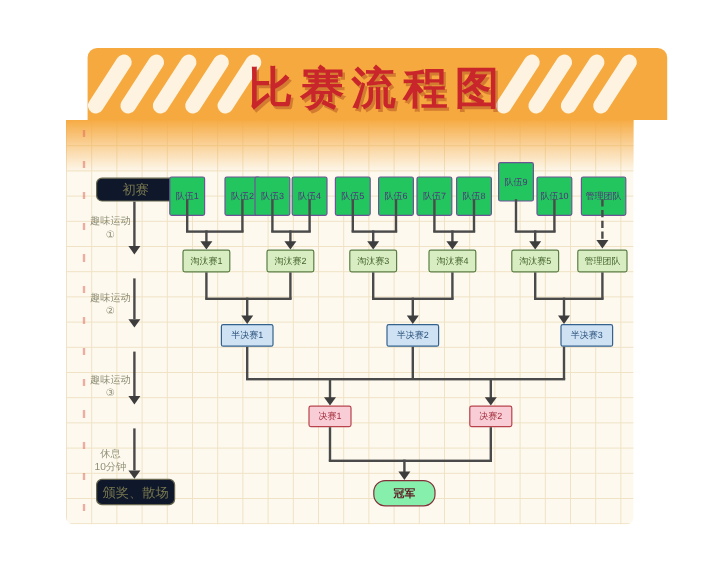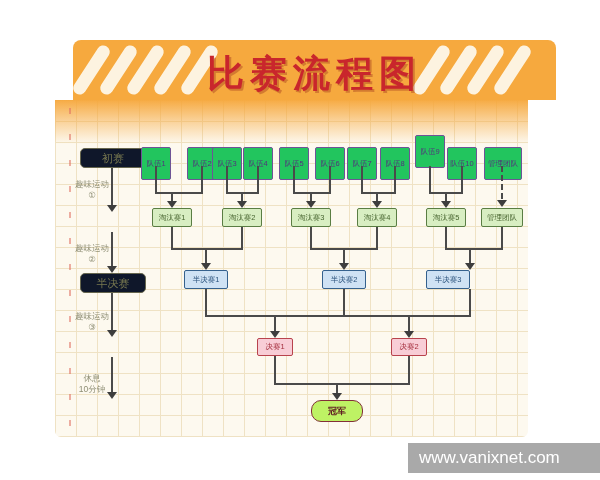--- a/index.html
+++ b/index.html
@@ -55,21 +55,21 @@
   .team {width:30px;height:33px;background:#22c55e;border:1.2px solid #6e5496;
          color:#53317c;font-size:7.5px;}
   .mgmt-top{width:38px;}
   .elim {width:40px;height:19px;background:#d8eec2;border:1.2px solid #5a7d43;
          color:#44622c;font-size:7.5px;}
   .mgmt-mid{width:42px;}
   .semi {width:44px;height:19px;background:#cfe2f4;border:1.2px solid #35618d;
          color:#29517b;font-size:7.5px;text-align:center;}
   .final{width:36px;height:18px;background:#f8cdd6;border:1.2px solid #b8434d;
          color:#a32d3c;font-size:7.5px;}
-  .champ{width:52px;height:22px;background:#bef264;border:1.6px solid #823038;
+  .champ{width:52px;height:22px;background:#86efac;border:1.6px solid #823038;
          color:#5e1b22;font-size:9px;font-weight:bold;border-radius:10px;}
   .note{position:absolute;width:46px;text-align:center;font-size:8.5px;
         line-height:1.35;color:#8e8e74;}
   .vline{position:absolute;width:2px;background:#4a4a4a;}
   .hline{position:absolute;height:2px;background:#4a4a4a;}
   .vdash{position:absolute;width:0;border-left:2px dashed #4a4a4a;}
   .arr{position:absolute;width:0;height:0;border-left:5px solid transparent;
        border-right:5px solid transparent;border-top:7px solid #3d3d3d;}
   
   .watermark{
@@ -98,21 +98,21 @@
   </div>
 
   <div class="paper">
     <div class="paper-tint"></div>
     <div class="margin-line"></div>
   </div>
 
   <div class="chart">
 
     <div class="box stage" style="left:80px;top:148px">初赛</div>
-    <div class="box stage" style="left:80px;top:273px">半决赛</div>
+    <div class="box stage" style="left:80px;top:399px;height:22px">颁奖、散场</div>
 
     <div class="note" style="left:69px;top:179px">
       <div>趣味运动</div>
       <div>①</div>
     </div>
     <div class="note" style="left:69px;top:243px">
       <div>趣味运动</div>
       <div>②</div>
     </div>
     <div class="note" style="left:69px;top:311px">
@@ -198,21 +198,21 @@
     <div class="arr" style="left:339px;top:263px"></div>
 
     <div class="vline" style="left:445px;top:227px;height:22px"></div>
     <div class="vline" style="left:501px;top:227px;height:22px"></div>
     <div class="hline" style="left:445px;top:248px;width:58px"></div>
     <div class="vline" style="left:469px;top:248px;height:16px"></div>
     <div class="arr" style="left:465px;top:263px"></div>
 
     <div class="box semi" style="left:184px;top:270px">半决赛1</div>
     <div class="box semi" style="left:322px;top:270px">半决赛2</div>
-    <div class="box semi" style="left:426px;top:270px">半决赛3</div>
+    <div class="box semi" style="left:467px;top:270px">半决赛3</div>
 
     <div class="vline" style="left:205px;top:289px;height:27px"></div>
     <div class="vline" style="left:343px;top:289px;height:27px"></div>
     <div class="vline" style="left:469px;top:289px;height:27px"></div>
     <div class="hline" style="left:205px;top:315px;width:266px"></div>
     <div class="vline" style="left:274px;top:315px;height:17px"></div>
     <div class="arr" style="left:270px;top:331px"></div>
     <div class="vline" style="left:408px;top:315px;height:17px"></div>
     <div class="arr" style="left:404px;top:331px"></div>
 
@@ -221,14 +221,13 @@
 
     <div class="vline" style="left:274px;top:356px;height:28px"></div>
     <div class="vline" style="left:408px;top:356px;height:28px"></div>
     <div class="hline" style="left:274px;top:383px;width:136px"></div>
     <div class="vline" style="left:336px;top:383px;height:11px"></div>
     <div class="arr" style="left:332px;top:393px"></div>
 
     <div class="box champ" style="left:311px;top:400px">冠军</div>
   </div>
 
-  <div class="watermark">www.vanixnet.com</div>
 </div>
 
 </body></html>

